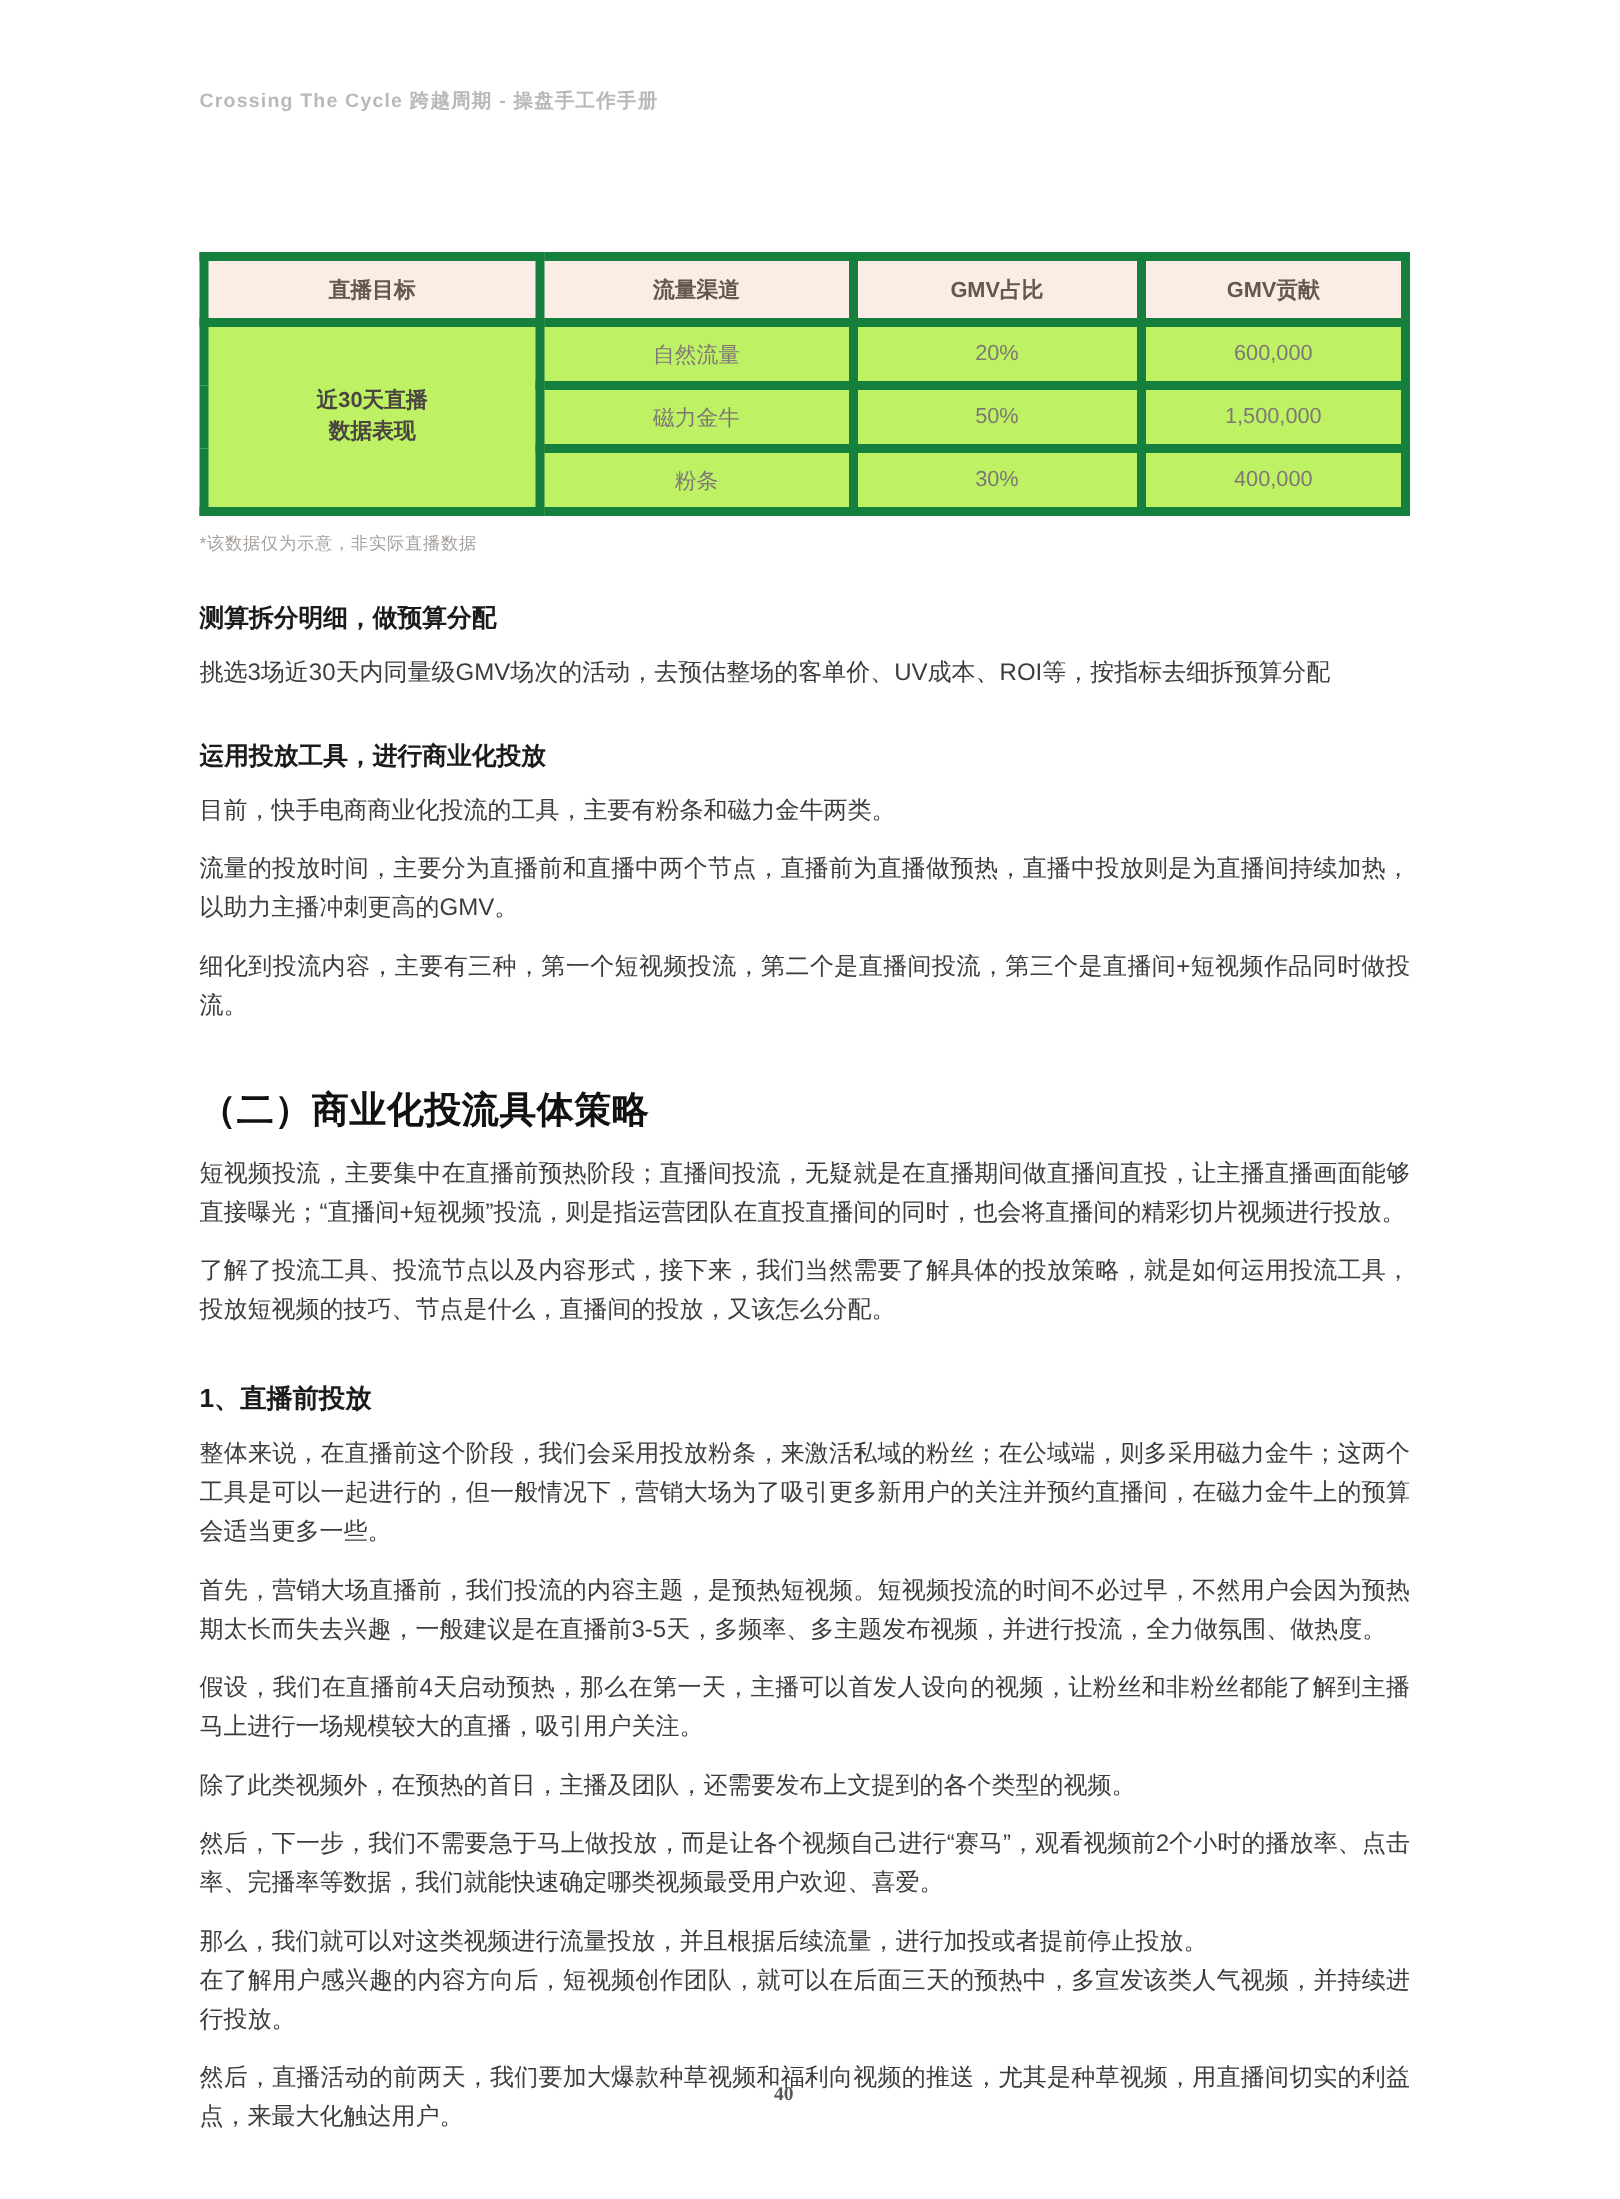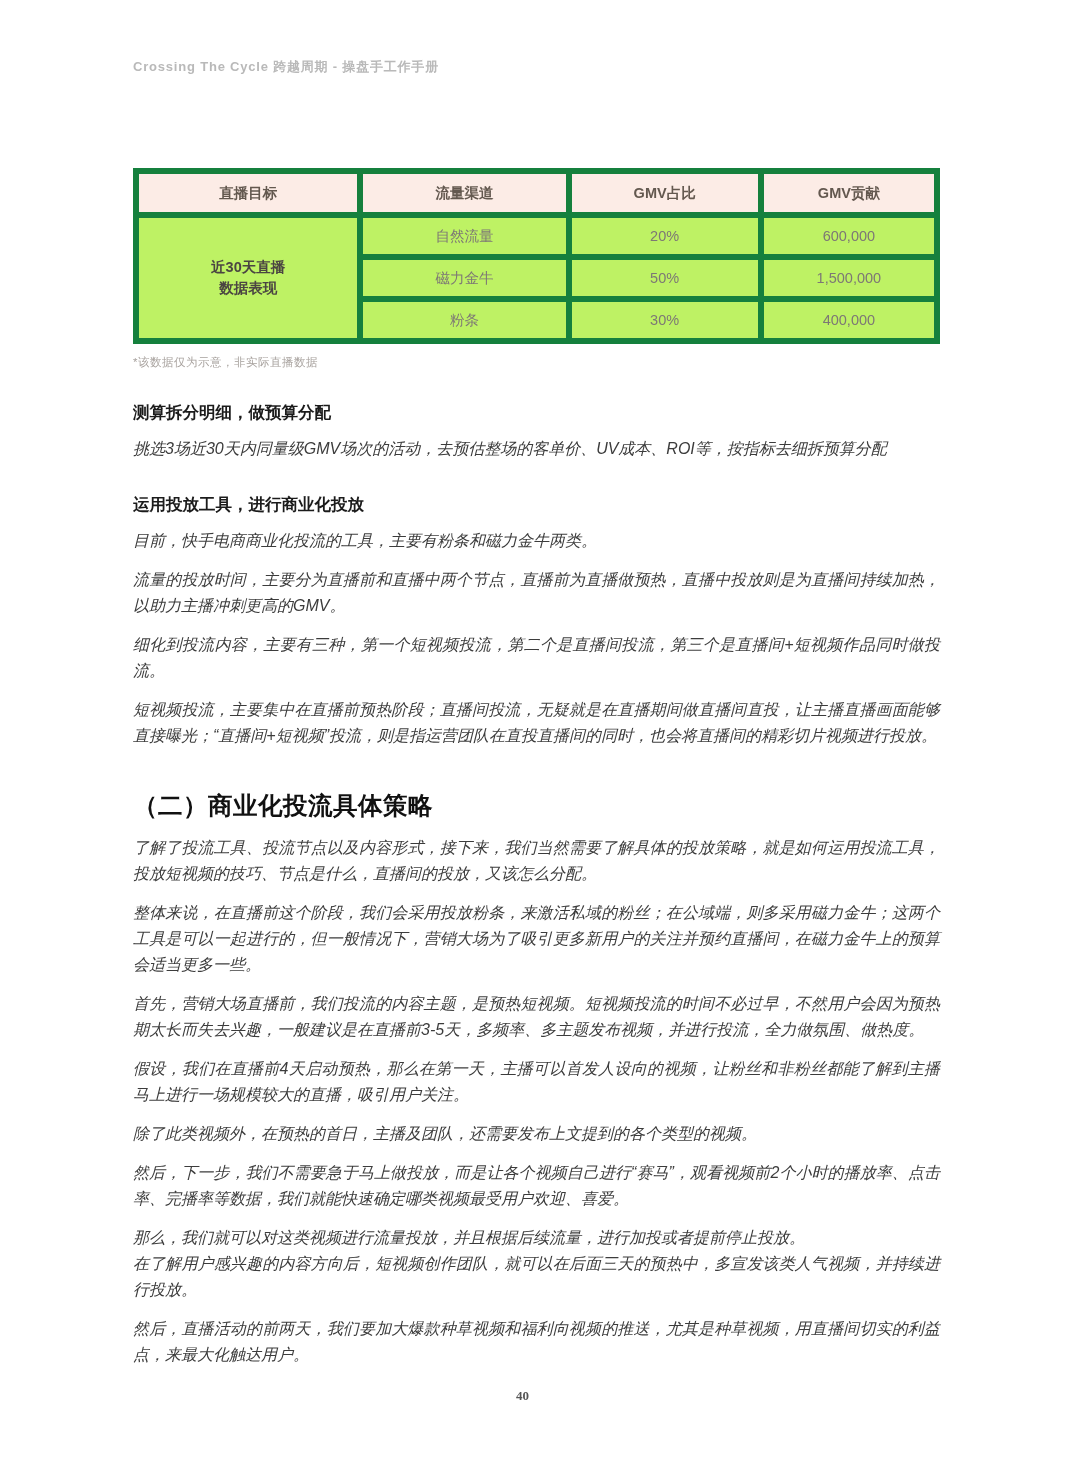--- a/index.html
+++ b/index.html
@@ -39,21 +39,20 @@
 
   .footnote {
     margin-top: 11px; font-size: 11.5px; color: #a7a19d; letter-spacing: 0.5px;
   }
 
   
   .blk { white-space: pre-line; }
   .p {
     margin-top: 13px; font-size: 16px; line-height: 26px; color: #3c3c3c;
     text-align: justify;
-    font-style: italic;
   }
   .h-minor {
     margin-top: 30px; font-size: 16.5px; line-height: 24px;
     font-weight: 700; color: #1b1b1b;
   }
   .h-section {
     margin-top: 40px; font-size: 24.5px; line-height: 34px;
     font-weight: 700; color: #111111; letter-spacing: 0.5px;
   }
   .h-sub {
@@ -114,23 +113,24 @@
     </table>
 
     <div class="footnote">*该数据仅为示意，非实际直播数据</div>
 
     <div class="blk h-minor">测算拆分明细，做预算分配</div>
     <div class="blk p">挑选3场近30天内同量级GMV场次的活动，去预估整场的客单价、UV成本、ROI等，按指标去细拆预算分配</div>
     <div class="blk h-minor">运用投放工具，进行商业化投放</div>
     <div class="blk p">目前，快手电商商业化投流的工具，主要有粉条和磁力金牛两类。</div>
     <div class="blk p">流量的投放时间，主要分为直播前和直播中两个节点，直播前为直播做预热，直播中投放则是为直播间持续加热，以助力主播冲刺更高的GMV。</div>
     <div class="blk p">细化到投流内容，主要有三种，第一个短视频投流，第二个是直播间投流，第三个是直播间+短视频作品同时做投流。</div>
+    <div class="blk h-section">（二）商业化投流具体策略</div>
     <div class="blk p">短视频投流，主要集中在直播前预热阶段；直播间投流，无疑就是在直播期间做直播间直投，让主播直播画面能够直接曝光；“直播间+短视频”投流，则是指运营团队在直投直播间的同时，也会将直播间的精彩切片视频进行投放。</div>
-    <div class="blk h-section">（二）商业化投流具体策略</div>
     <div class="blk p">了解了投流工具、投流节点以及内容形式，接下来，我们当然需要了解具体的投放策略，就是如何运用投流工具，投放短视频的技巧、节点是什么，直播间的投放，又该怎么分配。</div>
+    <div class="blk h-sub">1、直播前投放</div>
     <div class="blk p">整体来说，在直播前这个阶段，我们会采用投放粉条，来激活私域的粉丝；在公域端，则多采用磁力金牛；这两个工具是可以一起进行的，但一般情况下，营销大场为了吸引更多新用户的关注并预约直播间，在磁力金牛上的预算会适当更多一些。</div>
     <div class="blk p">首先，营销大场直播前，我们投流的内容主题，是预热短视频。短视频投流的时间不必过早，不然用户会因为预热期太长而失去兴趣，一般建议是在直播前3-5天，多频率、多主题发布视频，并进行投流，全力做氛围、做热度。</div>
     <div class="blk p">假设，我们在直播前4天启动预热，那么在第一天，主播可以首发人设向的视频，让粉丝和非粉丝都能了解到主播马上进行一场规模较大的直播，吸引用户关注。</div>
     <div class="blk p">除了此类视频外，在预热的首日，主播及团队，还需要发布上文提到的各个类型的视频。</div>
     <div class="blk p">然后，下一步，我们不需要急于马上做投放，而是让各个视频自己进行“赛马”，观看视频前2个小时的播放率、点击率、完播率等数据，我们就能快速确定哪类视频最受用户欢迎、喜爱。</div>
     <div class="blk p">那么，我们就可以对这类视频进行流量投放，并且根据后续流量，进行加投或者提前停止投放。
 在了解用户感兴趣的内容方向后，短视频创作团队，就可以在后面三天的预热中，多宣发该类人气视频，并持续进行投放。</div>
     <div class="blk p">然后，直播活动的前两天，我们要加大爆款种草视频和福利向视频的推送，尤其是种草视频，用直播间切实的利益点，来最大化触达用户。</div>
 
   </div>

